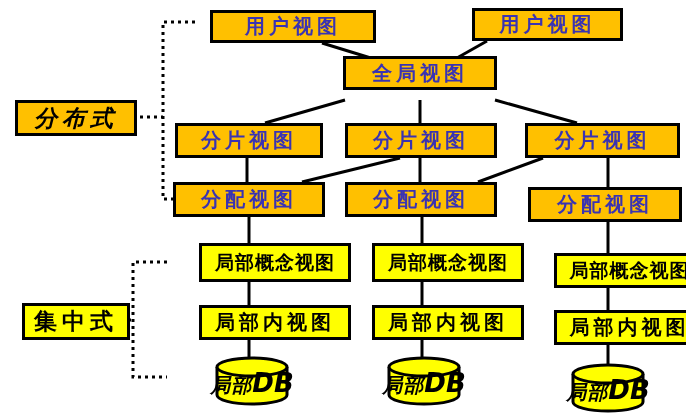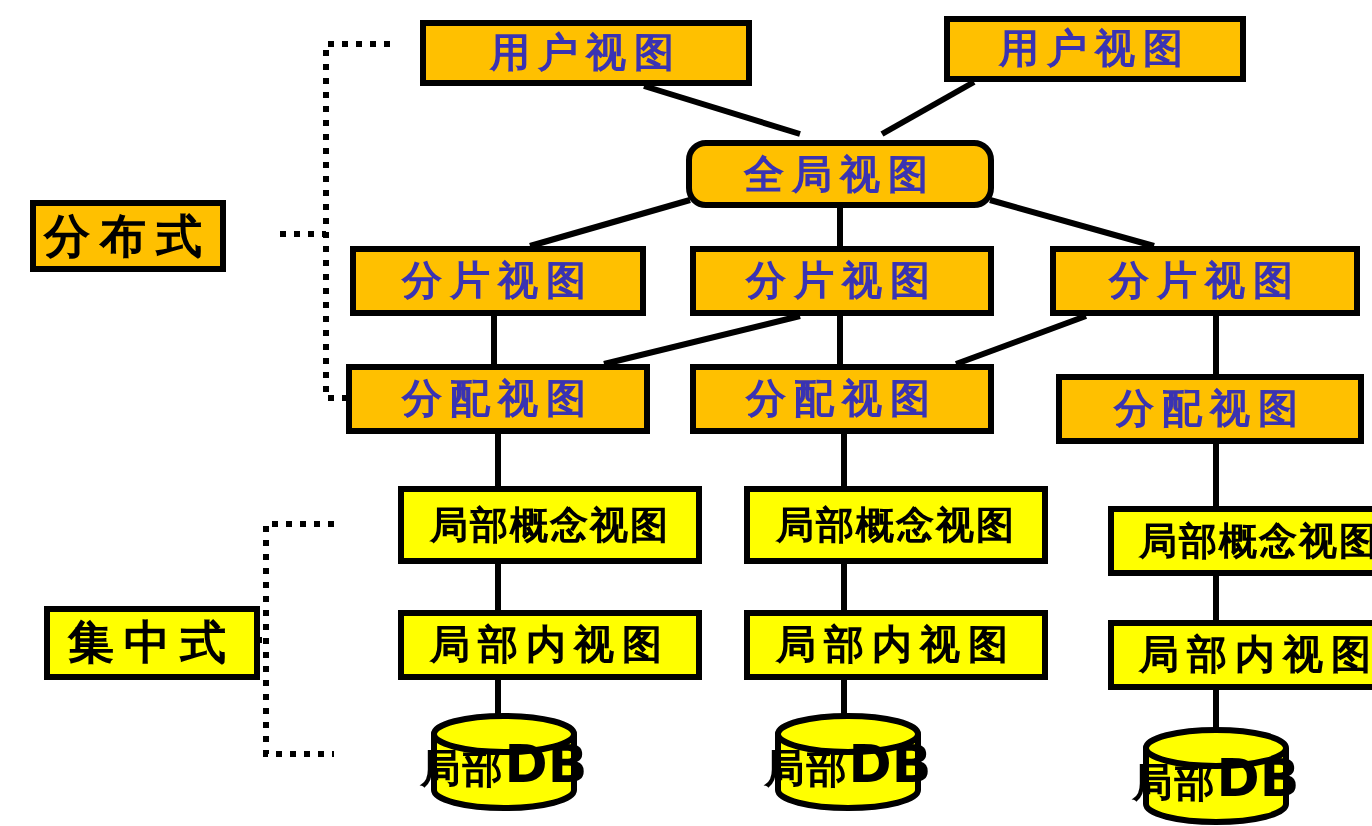--- a/index.html
+++ b/index.html
@@ -12,21 +12,21 @@
     position:absolute;box-sizing:border-box;border:3px solid #000;
     display:flex;align-items:center;justify-content:center;
     font-weight:bold;z-index:2;white-space:nowrap;
   }
   .gold{background:#FFC000;color:#3A33B2;}
   .yellow{background:#FFFF00;color:#000000;margin-left:24px;}
   .blacktext{color:#000000;}
   .lbl4{font-size:20px;letter-spacing:4px;}
   .lbl6{font-size:19px;letter-spacing:1px;}
   .side-label{font-size:23px;letter-spacing:5px;}
-  .cyl{position:absolute;z-index:2;width:76px;height:50px;}
+  .cyl{position:absolute;z-index:2;width:76px;height:50px;font-style:italic;}
   .cyl svg{display:block;}
   .db-label{
     position:absolute;z-index:3;left:-12px;top:12px;width:100px;
     text-align:center;font-weight:bold;color:#000;font-size:20px;letter-spacing:1px;
   }
   .db-label .latin{font-size:26px;letter-spacing:0;}
 </style>
 </head>
 <body>
 
@@ -63,35 +63,35 @@
     <g stroke="#000000" stroke-width="3" fill="none" stroke-dasharray="3 4">
 
       <polyline points="195,22 163,22 163,199 176,199"></polyline>
       <line x1="140" y1="117" x2="163" y2="117"></line>
 
       <polyline points="167,262 133,262 133,377 167,377"></polyline>
       <line x1="107" y1="320" x2="133" y2="320"></line>
     </g>
   </svg>
 
-  <div class="box gold blacktext side-label" style="left:15px;top:100px;width:98px;height:36px;">
+  <div class="box gold blacktext side-label" style="left:15px;top:100px;width:122px;height:36px;font-style:italic;">
     <span>分布式</span>
   </div>
   <div class="box yellow side-label" style="left:-2px;top:303px;width:108px;height:37px;">
     <span>集中式</span>
   </div>
 
   <div class="box gold lbl4" style="left:210px;top:10px;width:166px;height:33px;">
     <span>用户视图</span>
   </div>
   <div class="box gold lbl4" style="left:472px;top:8px;width:151px;height:33px;">
     <span>用户视图</span>
   </div>
 
-  <div class="box gold lbl4" style="left:343px;top:70px;width:154px;height:34px;border-radius:10px;">
+  <div class="box gold lbl4" style="left:343px;top:56px;width:154px;height:34px;">
     <span>全局视图</span>
   </div>
 
   <div class="box gold lbl4" style="left:175px;top:123px;width:148px;height:35px;">
     <span>分片视图</span>
   </div>
   <div class="box gold lbl4" style="left:345px;top:123px;width:152px;height:35px;">
     <span>分片视图</span>
   </div>
   <div class="box gold lbl4" style="left:525px;top:123px;width:155px;height:35px;">

